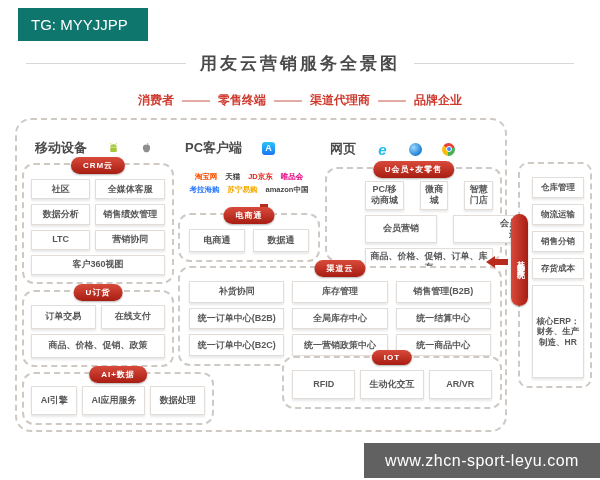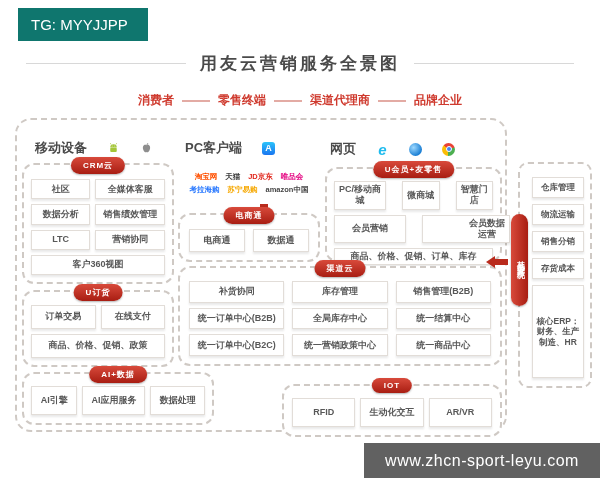--- a/index.html
+++ b/index.html
@@ -71,32 +71,32 @@
   .darrow .head{position:absolute;left:0;top:17px;width:0;height:0;
         border-left:10px solid transparent;border-right:10px solid transparent;border-top:12px solid #b92b1d;}
 
   .ecom{left:178px;top:213px;width:142px;height:49px;}
   .ecomgrid{position:absolute;left:9px;right:9px;top:14px;bottom:8px;display:grid;
             grid-template-columns:1fr 1fr;gap:8px;}
 
   .member{left:325px;top:167px;width:177px;height:95px;}
   .memwrap{position:absolute;left:7px;right:7px;top:12px;bottom:6px;display:flex;
            flex-direction:column;gap:5px;}
-  .memrow{display:flex;gap:16px;flex:1;}
+  .memrow{display:flex;gap:16px;flex:1;margin-left:31px;}
   .memrow .wbox{flex:1;}
   .mw-wide{flex:1.5 !important;}
   .memrow2{justify-content:space-between;}
   .memrow2 .wbox{flex:none;width:72px;}
   .memrow2 .wbox:last-child{width:88px;padding-left:45px;}
 
   .channel{left:178px;top:266px;width:324px;height:100px;}
   .chgrid{position:absolute;left:9px;right:9px;top:13px;bottom:8px;display:grid;
           grid-template-columns:1fr 1fr 1fr;grid-template-rows:1fr 1fr 1fr;gap:5px 8px;}
 
-  .iot{left:282px;top:384px;width:220px;height:53px;}
+  .iot{left:282px;top:356px;width:220px;height:53px;}
   .iotgrid{position:absolute;left:8px;right:8px;top:12px;bottom:8px;display:grid;
            grid-template-columns:1fr 1fr 1fr;gap:5px;}
 
   .other{left:518px;top:162px;width:74px;height:226px;border-radius:10px;}
   .otherwrap{position:absolute;left:12px;right:6px;top:13px;bottom:8px;display:flex;
              flex-direction:column;gap:6px;}
   .otherwrap .wbox{font-size:8.5px;}
   .obox{height:21px;flex:none;}
   .obig{flex:1;align-items:center;}
 

